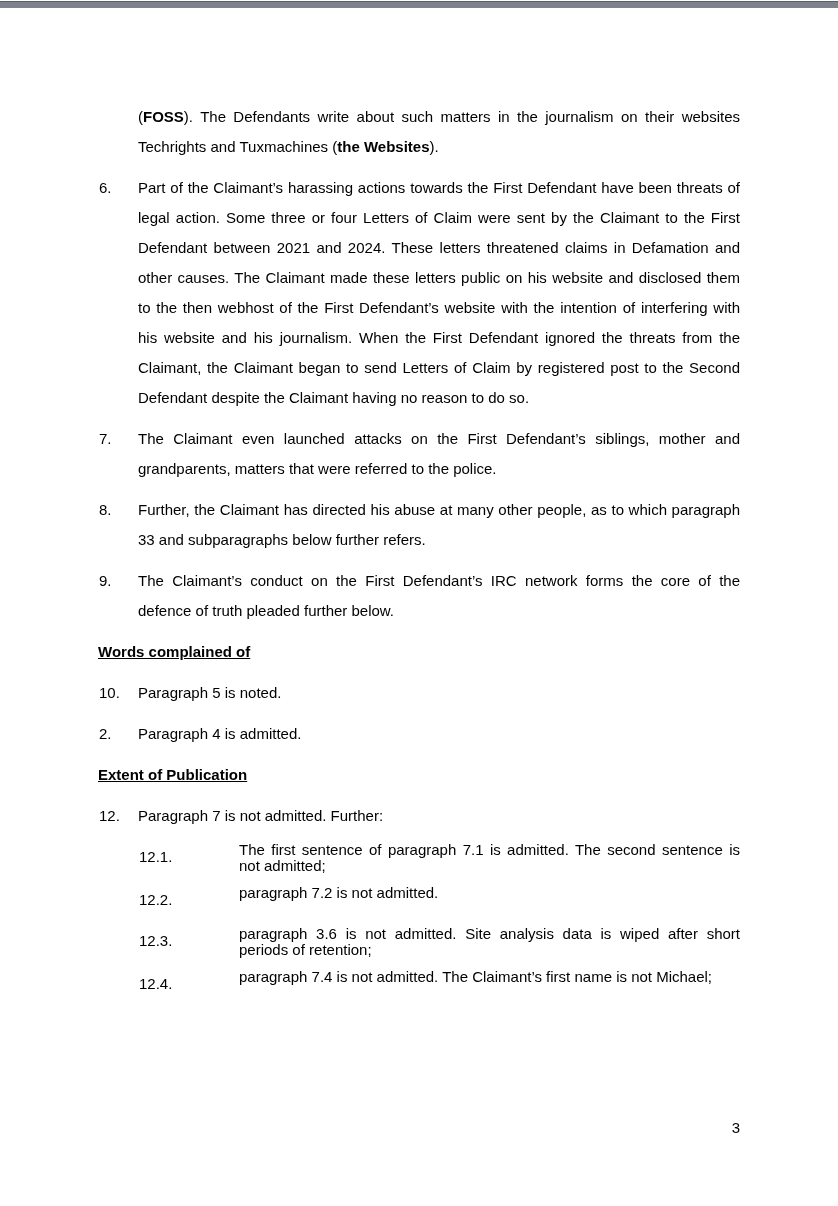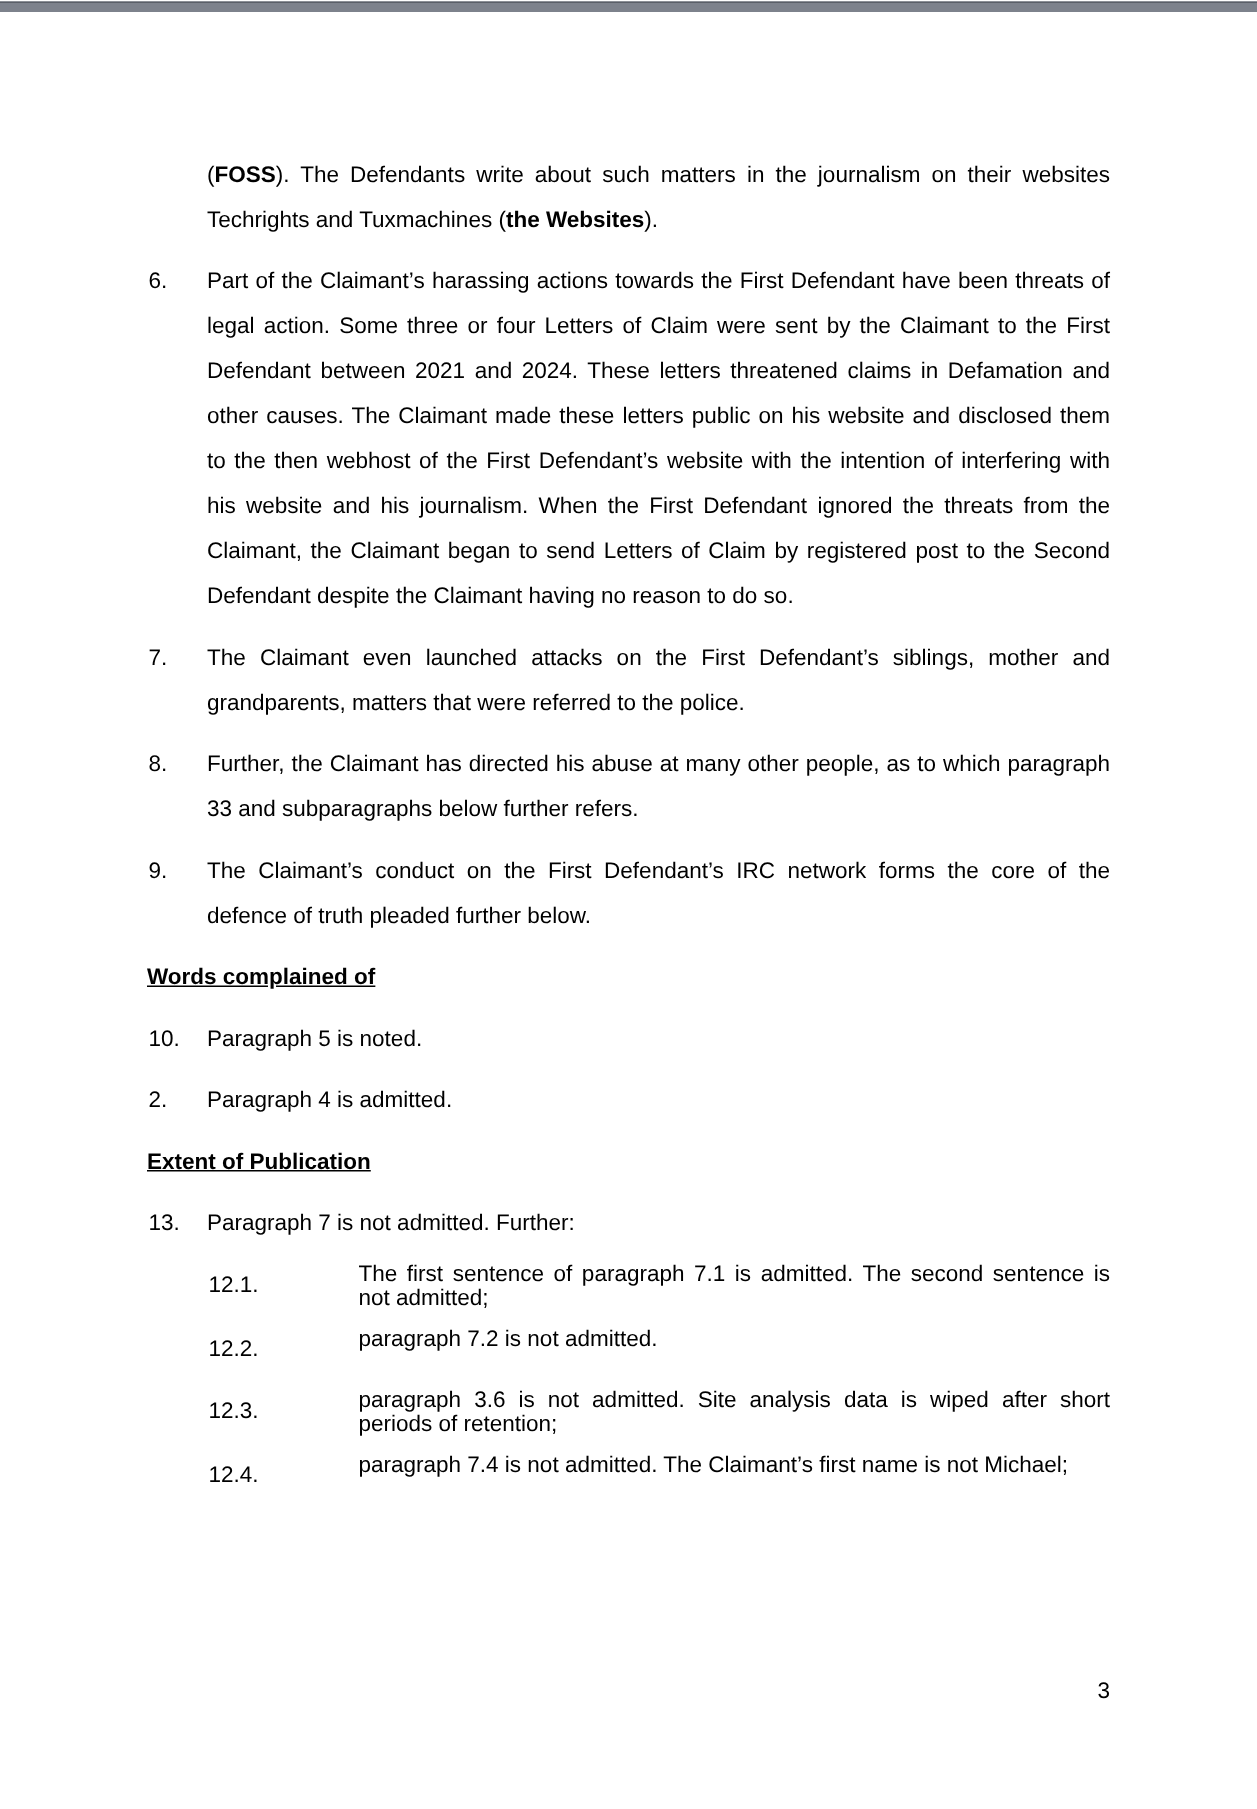--- a/index.html
+++ b/index.html
@@ -174,21 +174,21 @@
       <div class="para">
         <div class="num">10.</div>
         <div class="txt">Paragraph 5 is noted.</div>
       </div>
       <div class="para">
         <div class="num">2.</div>
         <div class="txt">Paragraph 4 is admitted.</div>
       </div>
       <div class="heading"><span>Extent of Publication</span></div>
       <div class="para">
-        <div class="num">13.</div>
+        <div class="num">12.</div>
         <div class="txt">Paragraph 7 is not admitted.  Further:</div>
       </div>
       <div class="subpara">
         <div class="num">12.1.</div>
         <div class="txt">The first sentence of paragraph 7.1 is admitted.  The second sentence is not admitted;</div>
       </div>
       <div class="subpara">
         <div class="num">12.2.</div>
         <div class="txt">paragraph 7.2 is not admitted.</div>
       </div>

